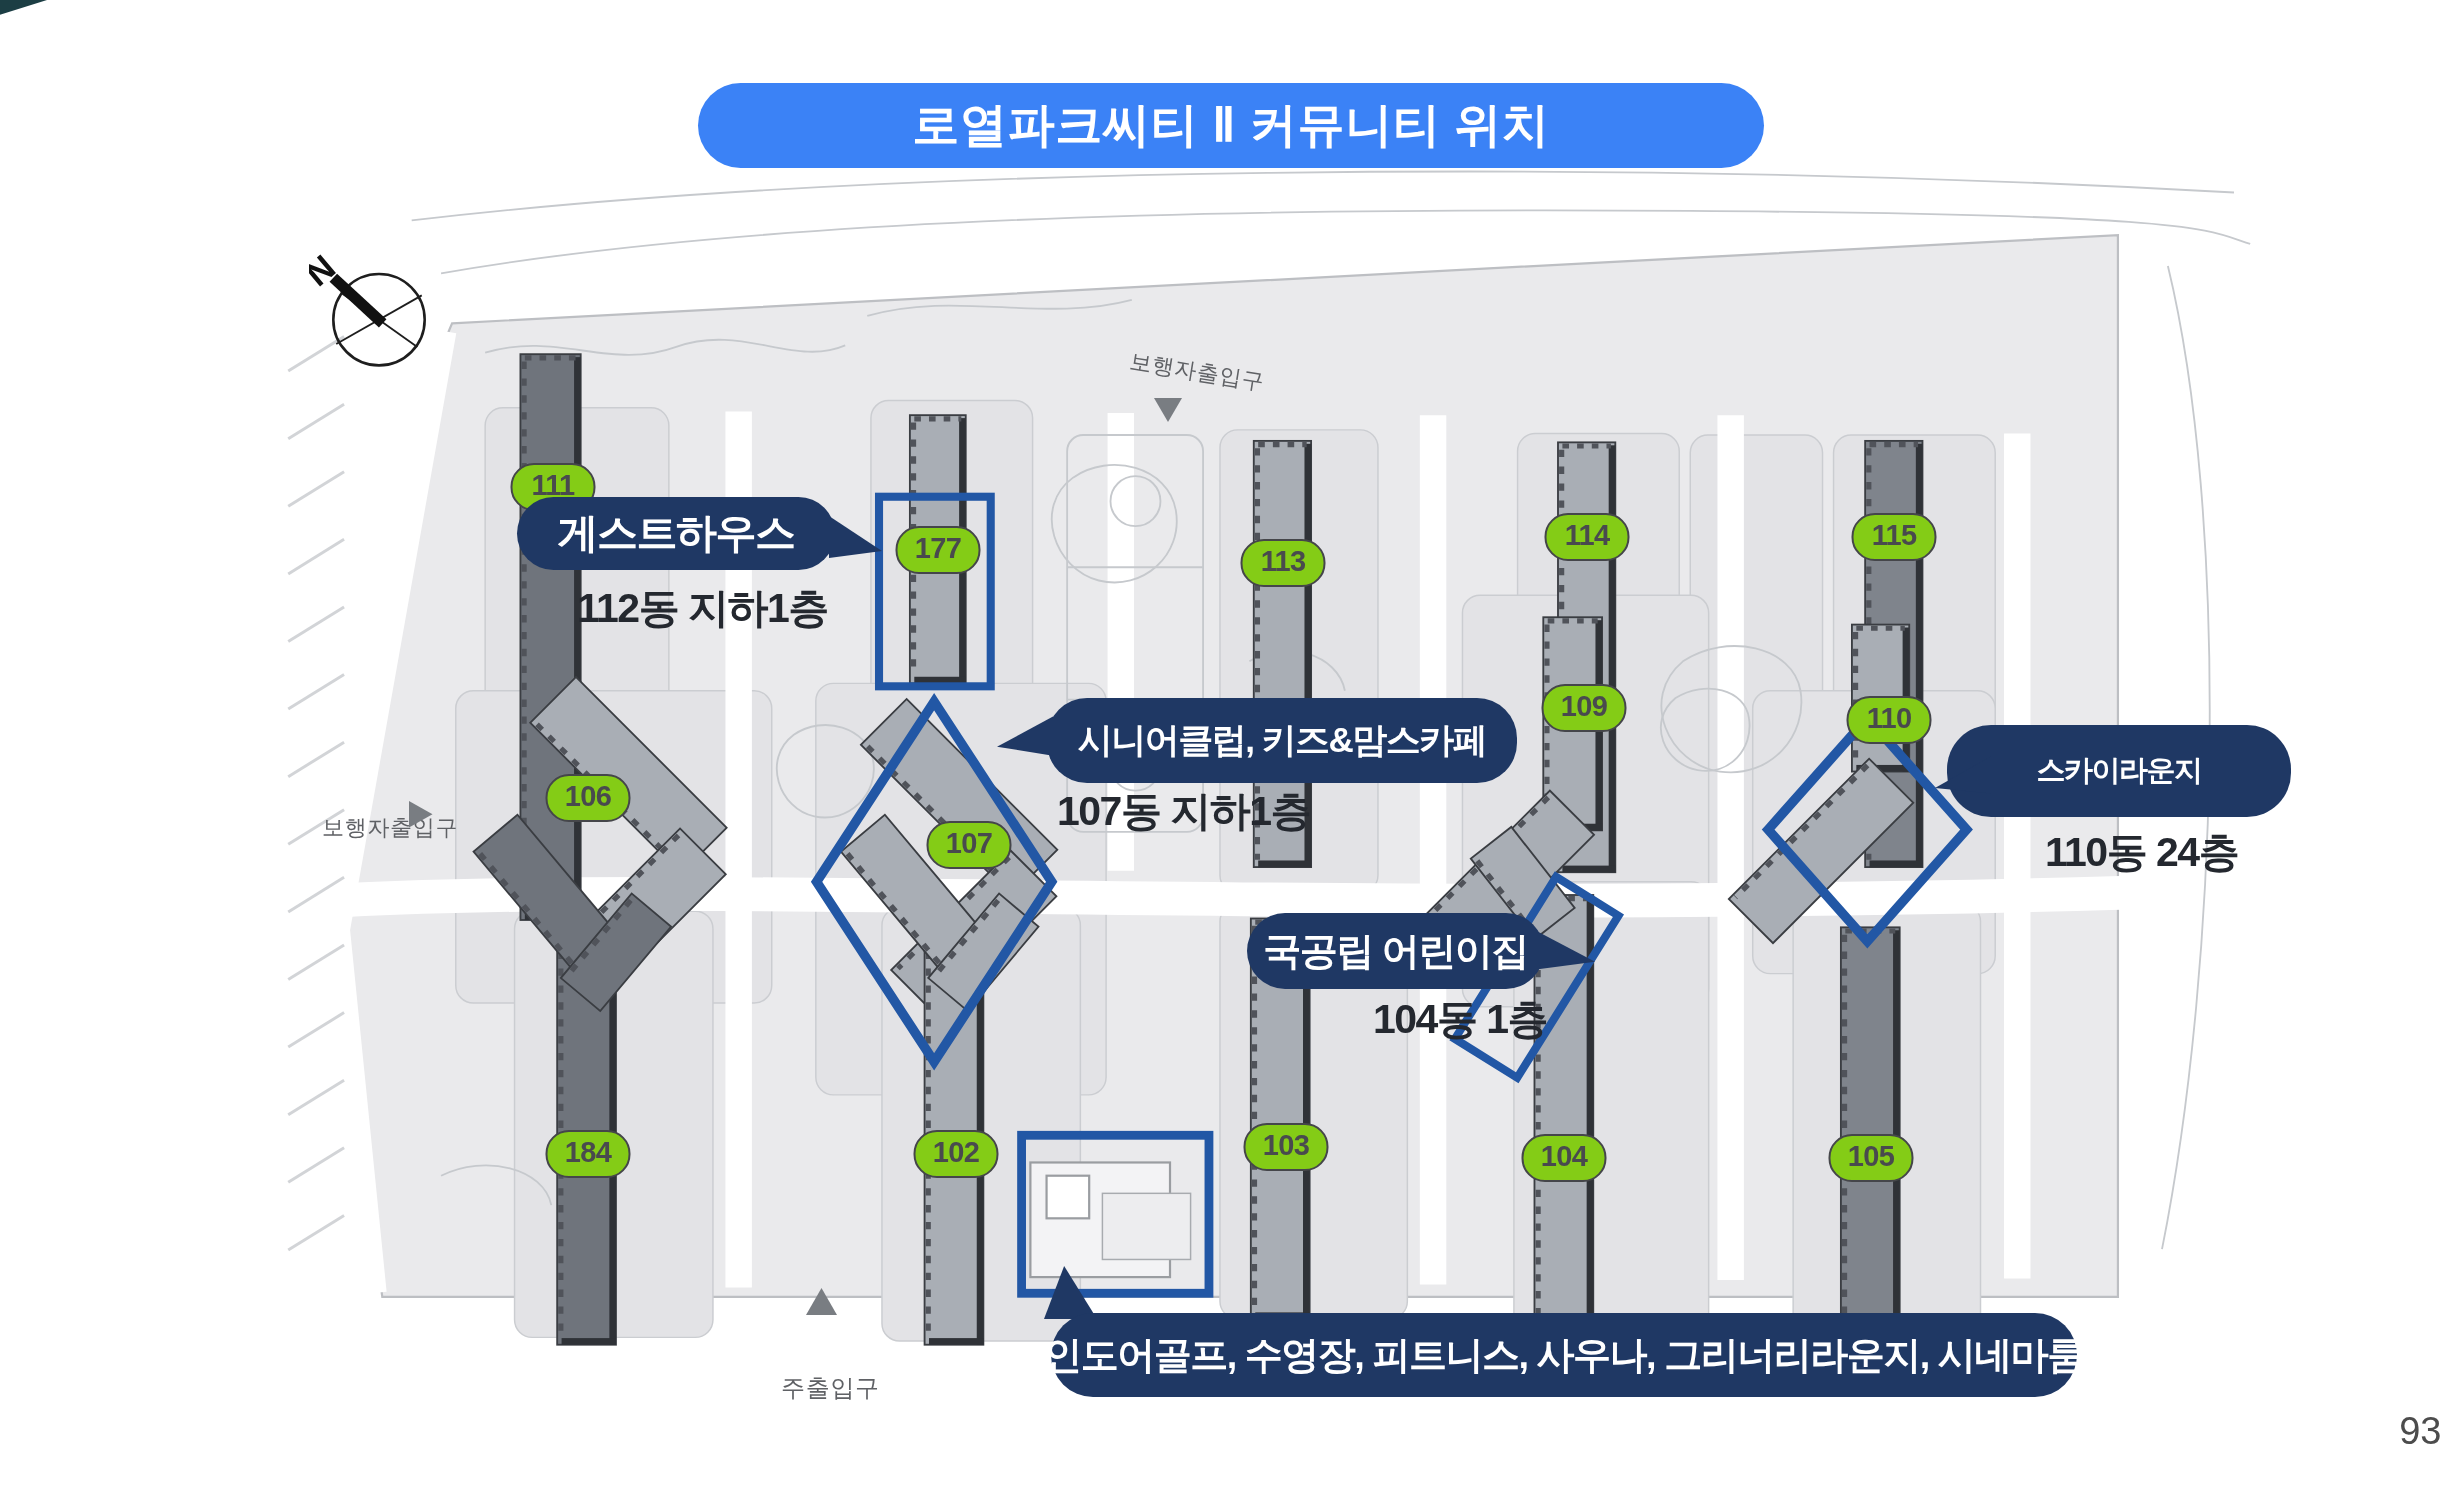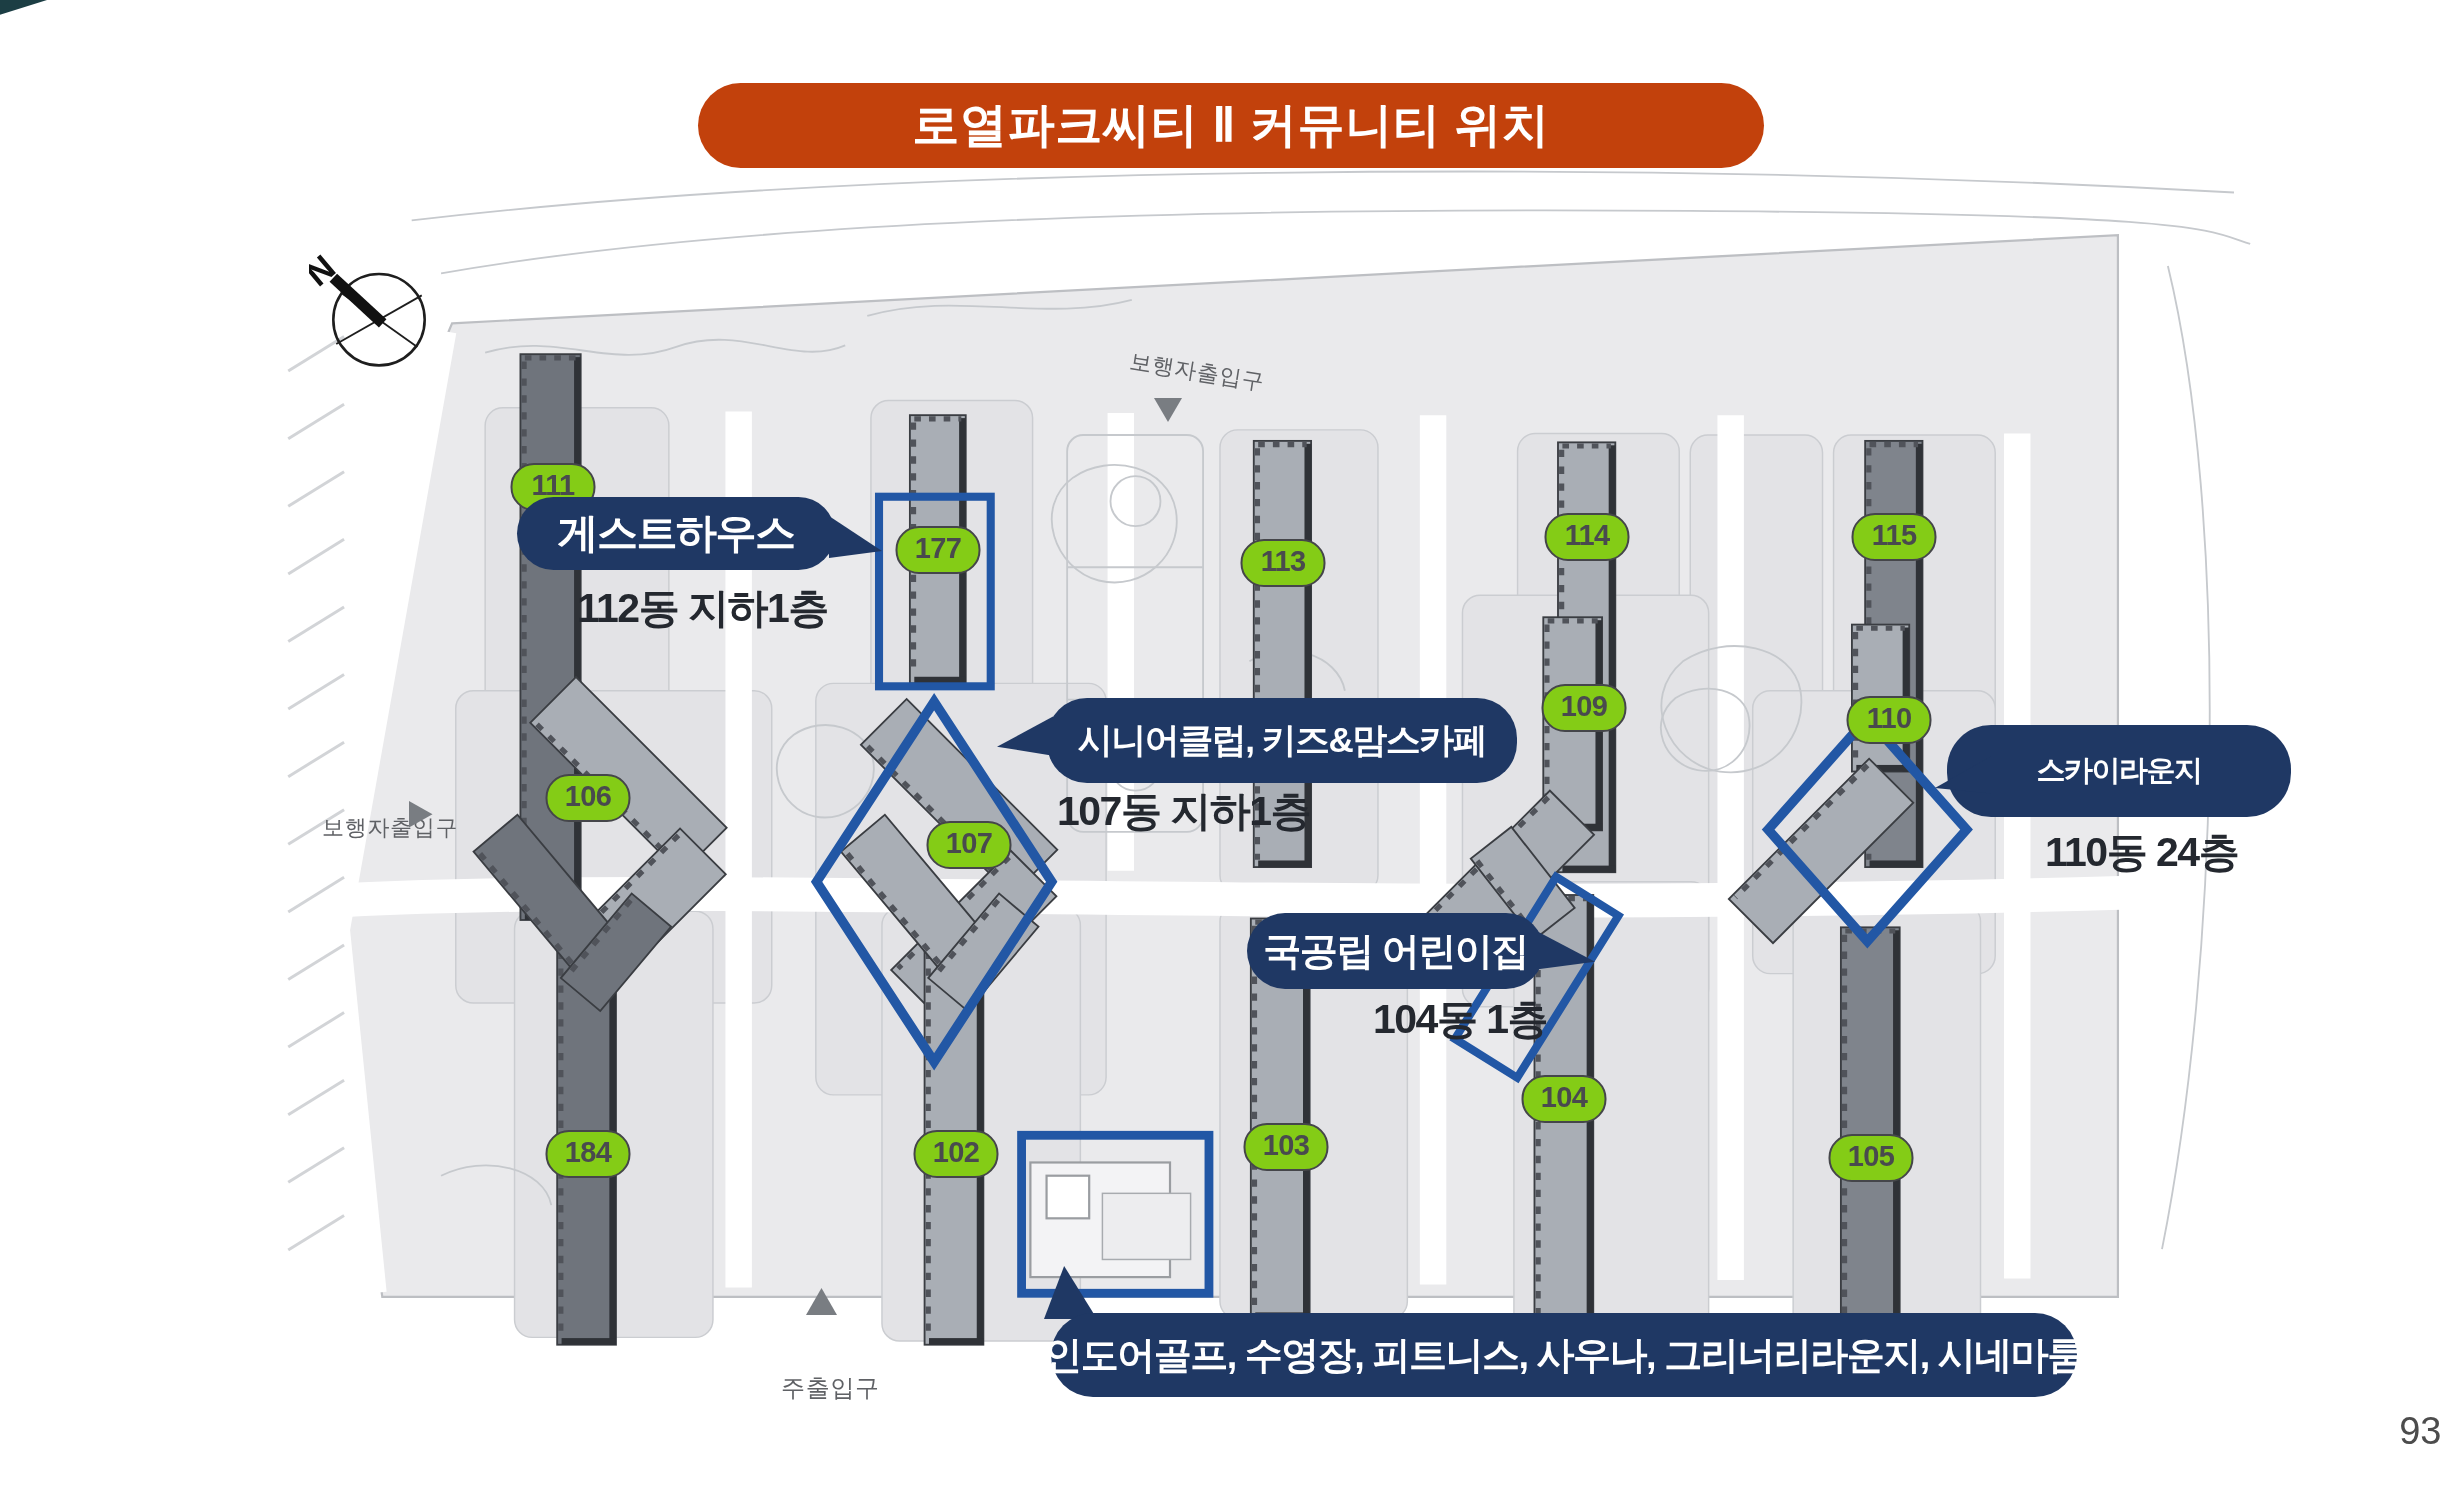--- a/index.html
+++ b/index.html
@@ -2,21 +2,21 @@
 <html style="font-size:11.8px"><head>
 <meta charset="utf-8">
 <style>
   html,body{margin:0;padding:0;width:2462px;height:1488px;background:#ffffff;
     font-family:"Liberation Sans",sans-serif;position:relative;overflow:hidden;}
   .abs{position:absolute;}
   
   .corner{left:0;top:0;width:47px;height:14.7px;background:#1C3E44;
     clip-path:polygon(0 0,100% 0,0 100%);z-index:5;}
   
-  .title-pill{left:698px;top:83px;width:1066px;height:85px;background:#c2410c;
+  .title-pill{left:698px;top:83px;width:1066px;height:85px;background:#3b82f6;
     border-radius:43px;color:#ffffff;font-size:47px;font-weight:800;letter-spacing:0.7px;
     display:flex;align-items:center;justify-content:center;z-index:4;}
   
   .map-svg{left:0;top:0;z-index:1;}
   
   .badge{position:absolute;width:81px;height:44px;background:#84cc16;border:2.9px solid #45464a;
     border-radius:23.5px;color:#494a4e;font-size:29px;font-weight:700;text-align:center;
     line-height:40px;transform:translate(-50%,-50%);z-index:2;letter-spacing:-0.7px;}
   
   .bubble{position:absolute;background:#1F3864;color:#ffffff;border-radius:44px;
@@ -276,15 +276,15 @@
 <div class="badge" style="left: 1283px; top: 535px; margin-top: 28px;">113</div>
 <div class="badge" style="left: 1587px; top: 537px;">114</div>
 <div class="badge" style="left: 1894px; top: 537px;">115</div>
 <div class="badge" style="left: 588px; top: 798px;">106</div>
 <div class="badge" style="left: 969px; top: 845px;">107</div>
 <div class="badge" style="left: 1584px; top: 708px;">109</div>
 <div class="badge" style="left: 1889px; top: 720px;">110</div>
 <div class="badge" style="left: 588px; top: 1154px;">184</div>
 <div class="badge" style="left: 956px; top: 1154px;">102</div>
 <div class="badge" style="left: 1286px; top: 1147px;">103</div>
-<div class="badge" style="left: 1564px; top: 1099px;">104</div>
+<div class="badge" style="left: 1564px; top: 1158px;">104</div>
 <div class="badge" style="left: 1871px; top: 1158px;">105</div>
 
 
 </body></html>

